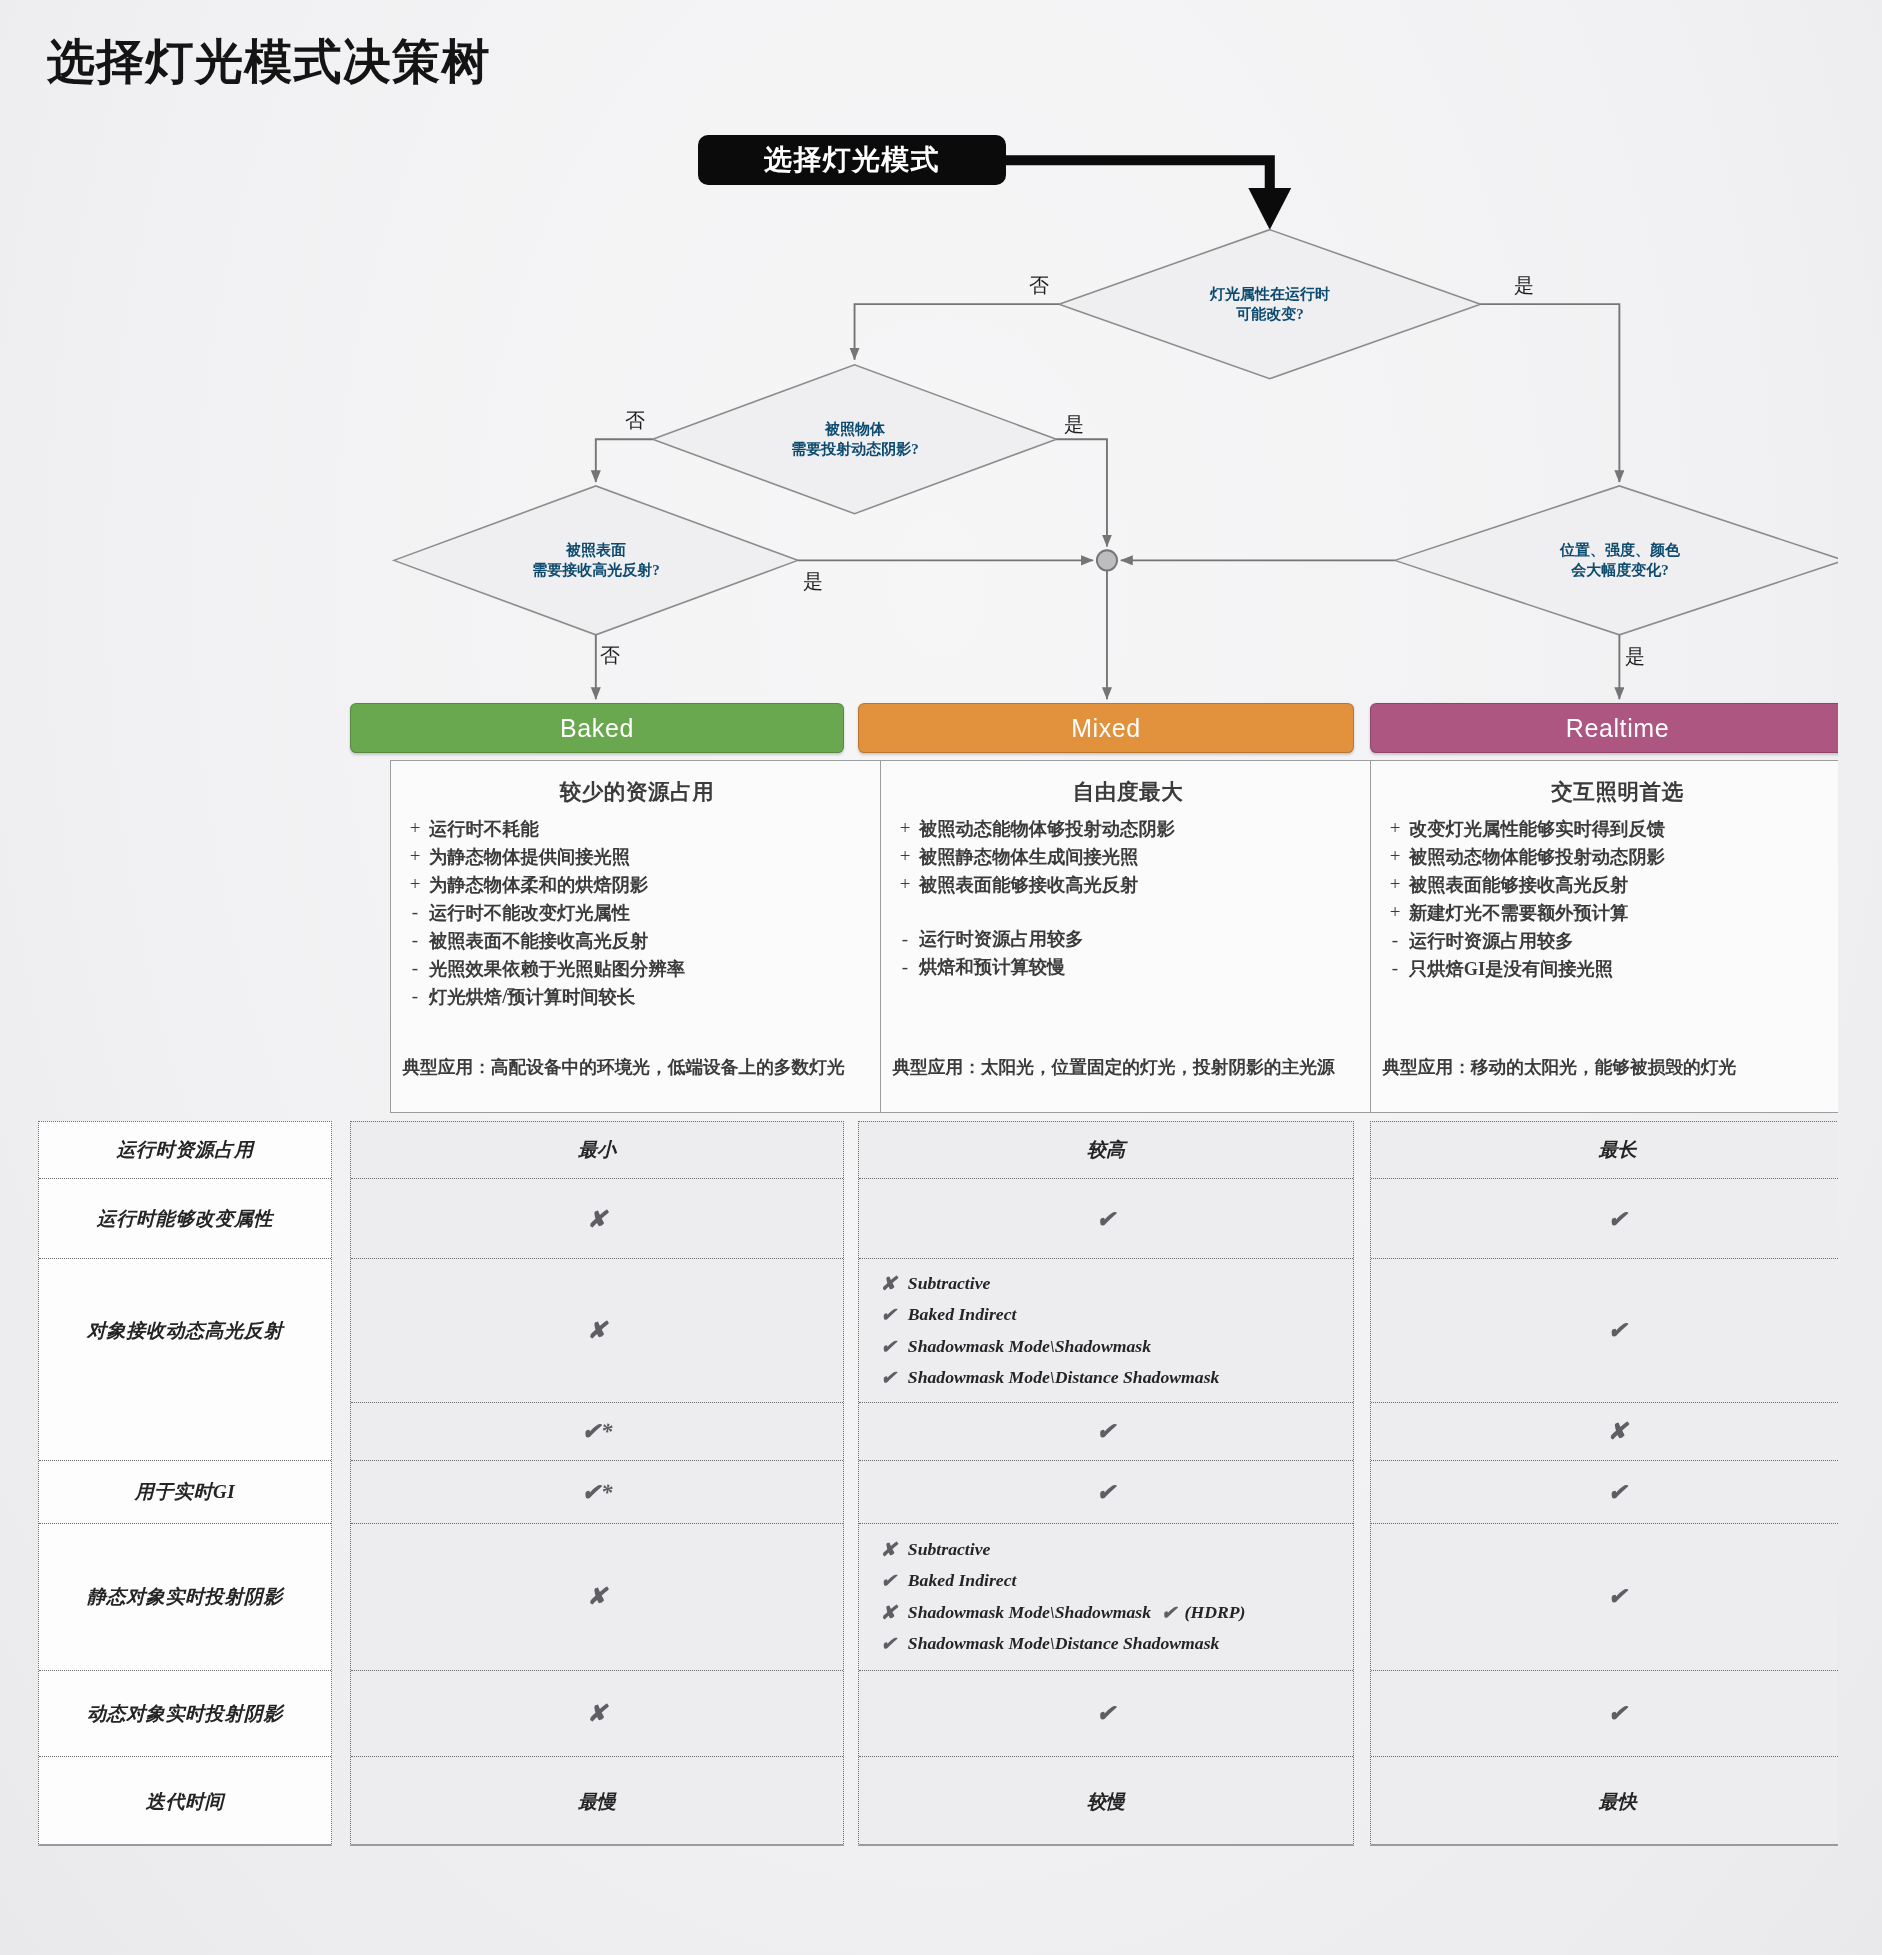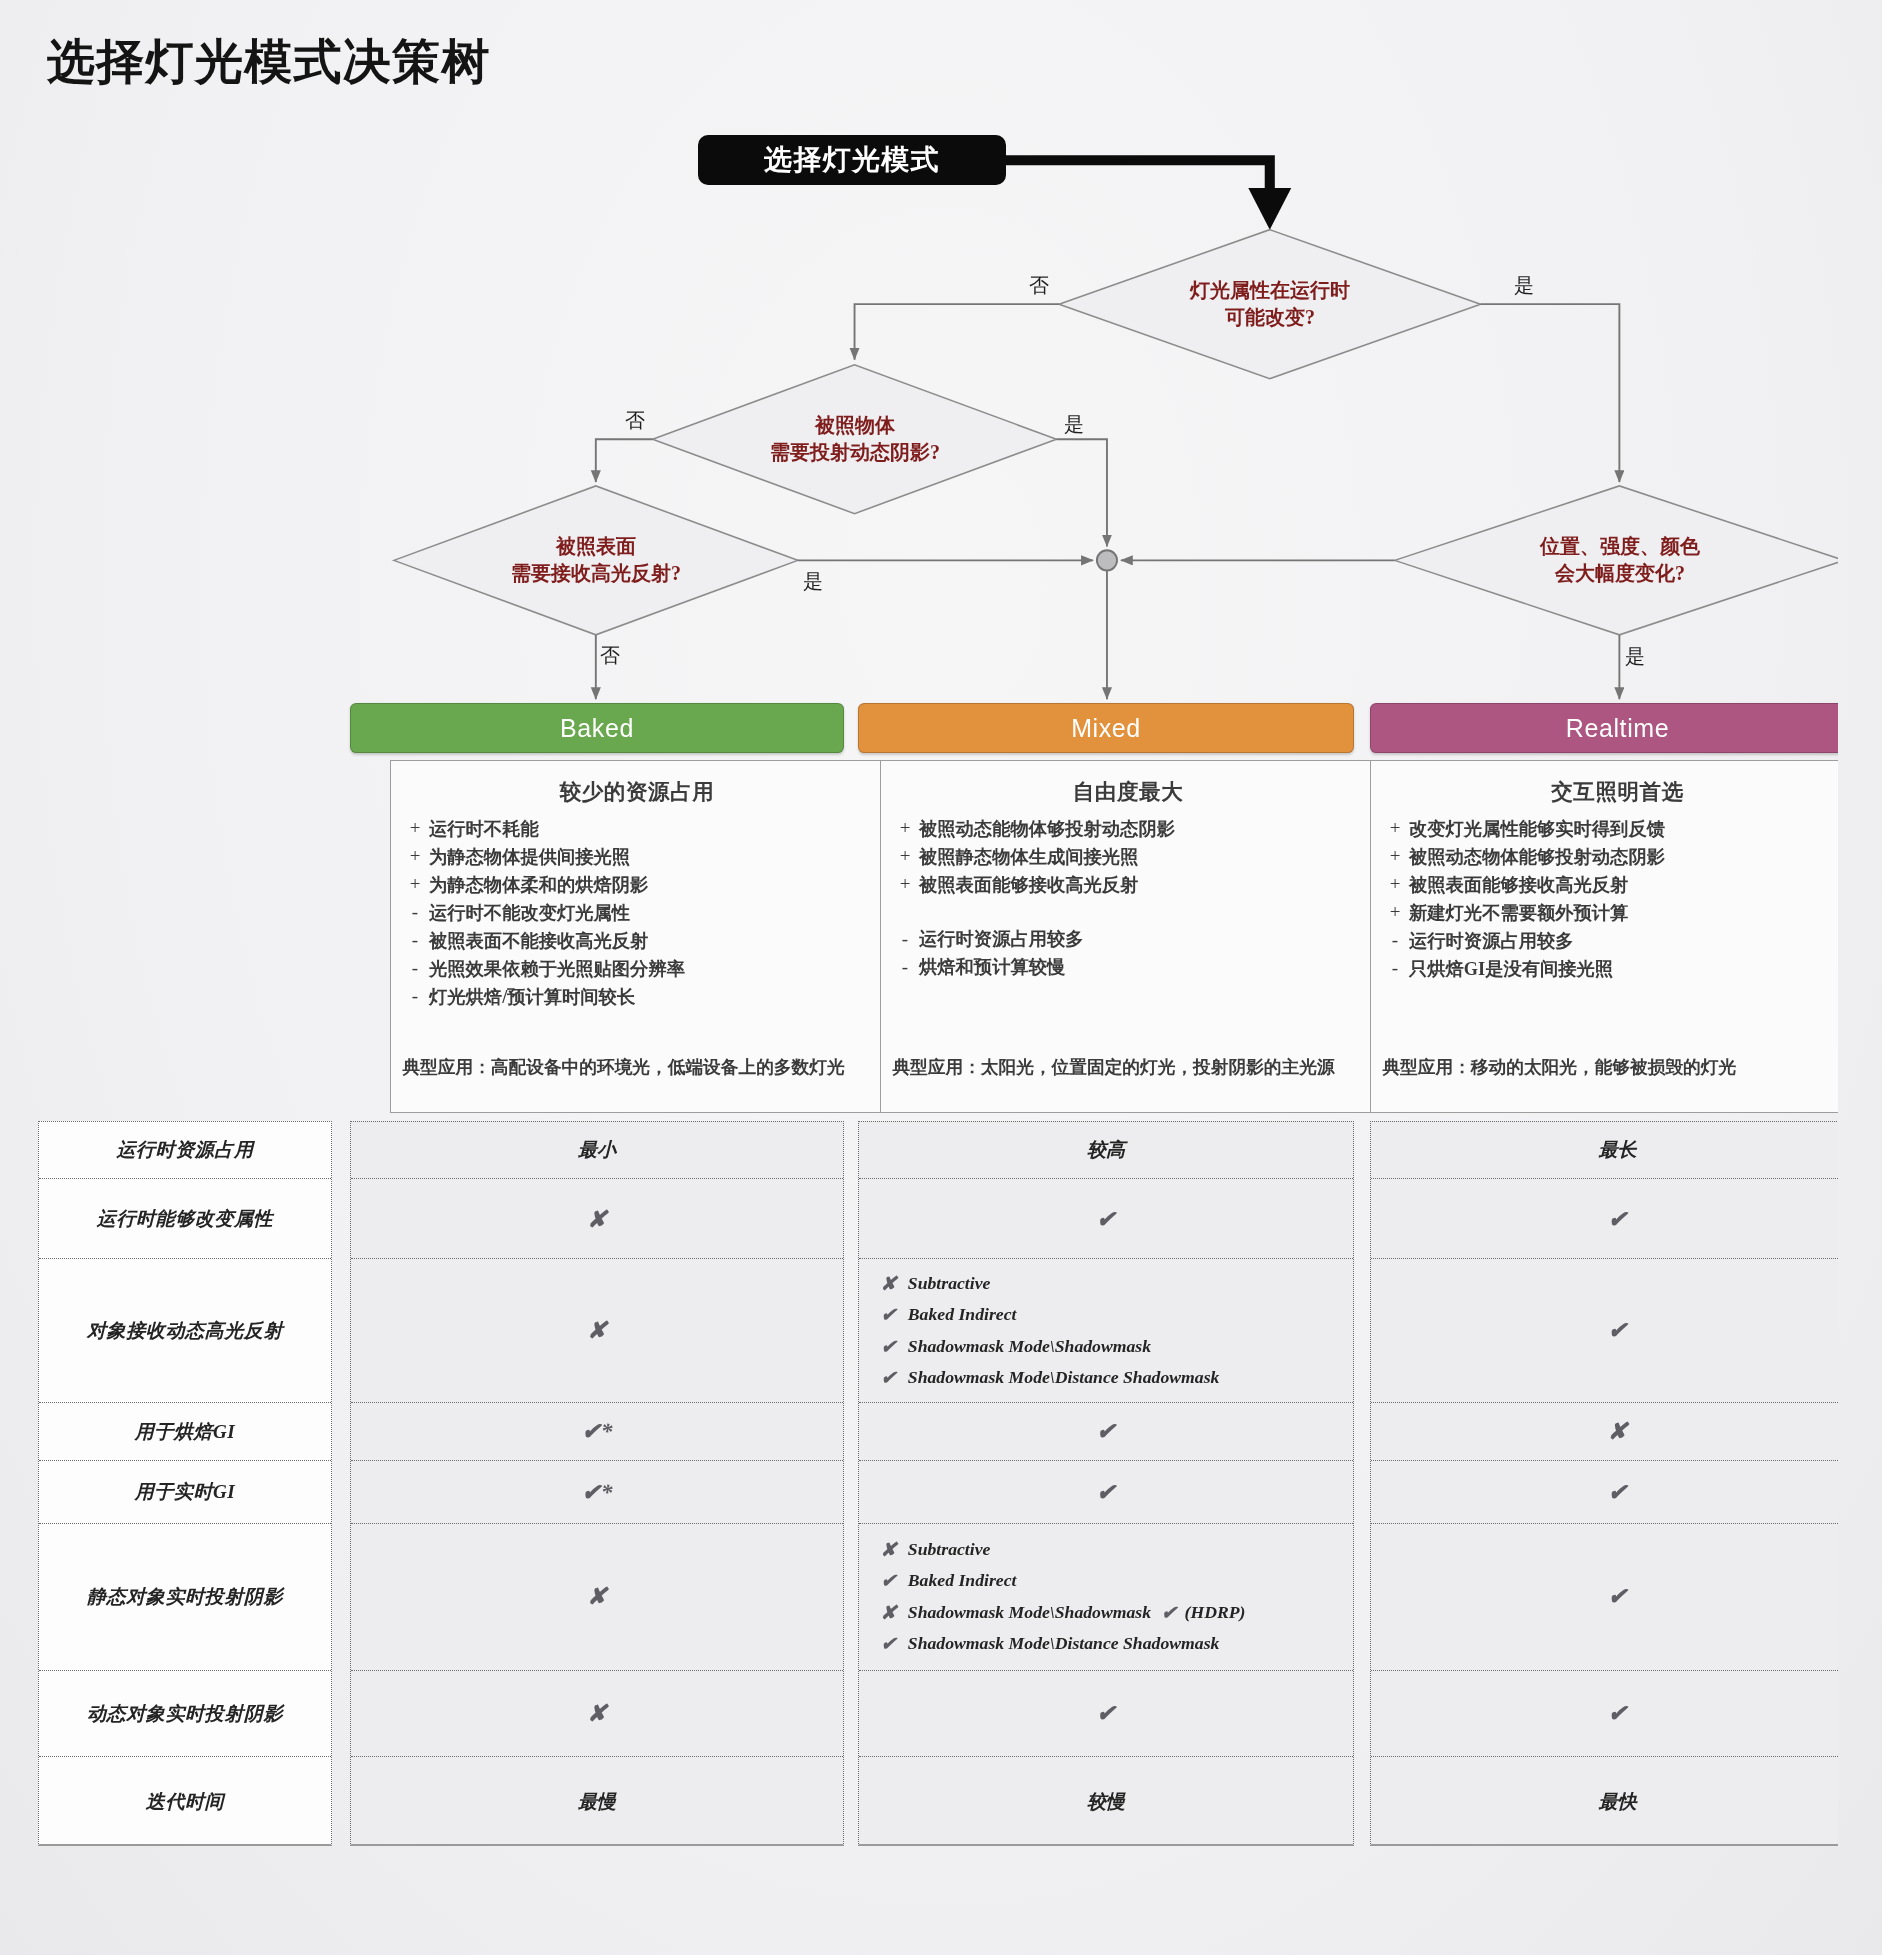--- a/index.html
+++ b/index.html
@@ -17,22 +17,22 @@
   
   #flow-svg{position:absolute;left:0;top:0;width:1882px;height:1955px;}
   #start-node{
     position:absolute;left:698px;top:135px;width:308px;height:50px;
     background:#0b0b0b;border-radius:10px;
     display:flex;align-items:center;justify-content:center;
     color:#ffffff;font-size:28px;font-weight:bold;letter-spacing:1.3px;
   }
   .dt{
     position:absolute;transform:translate(-50%,-50%);
-    text-align:center;font-size:20px;font-weight:bold;line-height:1.35;
-    color:#7f1d1d;white-space:nowrap;
+    text-align:center;font-size:15px;font-weight:bold;line-height:1.35;
+    color:#0c4a6e;white-space:nowrap;
   }
   #dt-1{left:1270px;top:304px;}
   #dt-2{left:855px;top:439px;}
   #dt-3{left:596px;top:560px;}
   #dt-4{left:1620px;top:560px;}
   .lb{
     position:absolute;transform:translate(-50%,-50%);
     font-size:20px;color:#1f1f1f;
   }
   #lb-0{left:1039px;top:285px;}
@@ -294,23 +294,20 @@
   <div class="tbl-col" id="col-labels">
     <div class="trow r1">
         <span class="tlabel">运行时资源占用</span>
       </div>
     <div class="trow r2">
         <span class="tlabel">运行时能够改变属性</span>
       </div>
     <div class="trow r3">
         <span class="tlabel">对象接收动态高光反射</span>
       </div>
-    <div class="trow r4">
-        <span class="tlabel">用于烘焙GI</span>
-      </div>
     <div class="trow r5">
         <span class="tlabel">用于实时GI</span>
       </div>
     <div class="trow r6">
         <span class="tlabel">静态对象实时投射阴影</span>
       </div>
     <div class="trow r7">
         <span class="tlabel">动态对象实时投射阴影</span>
       </div>
     <div class="trow r8">

